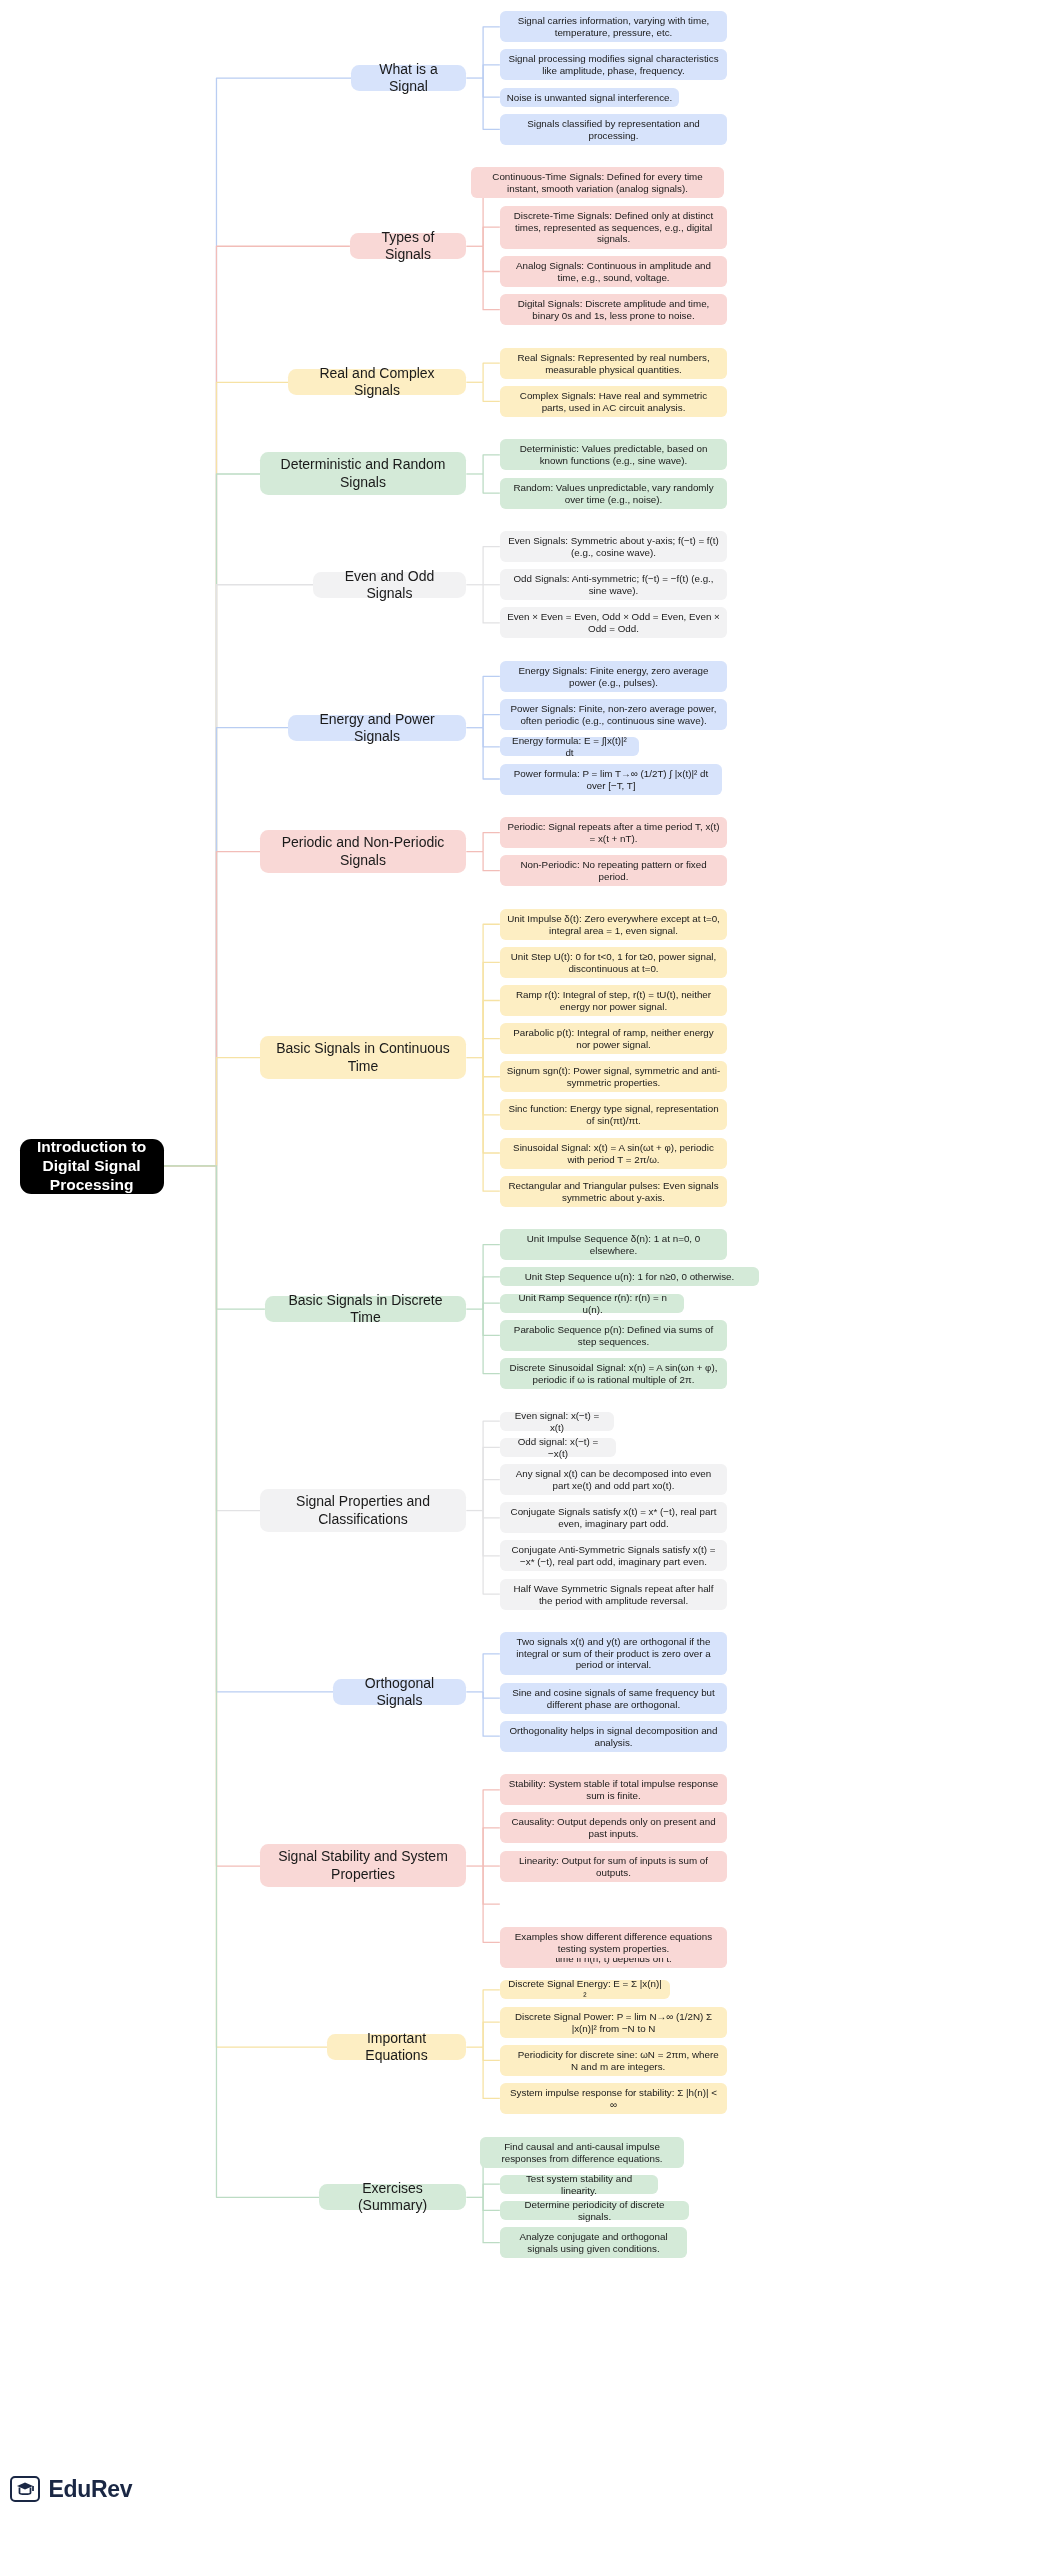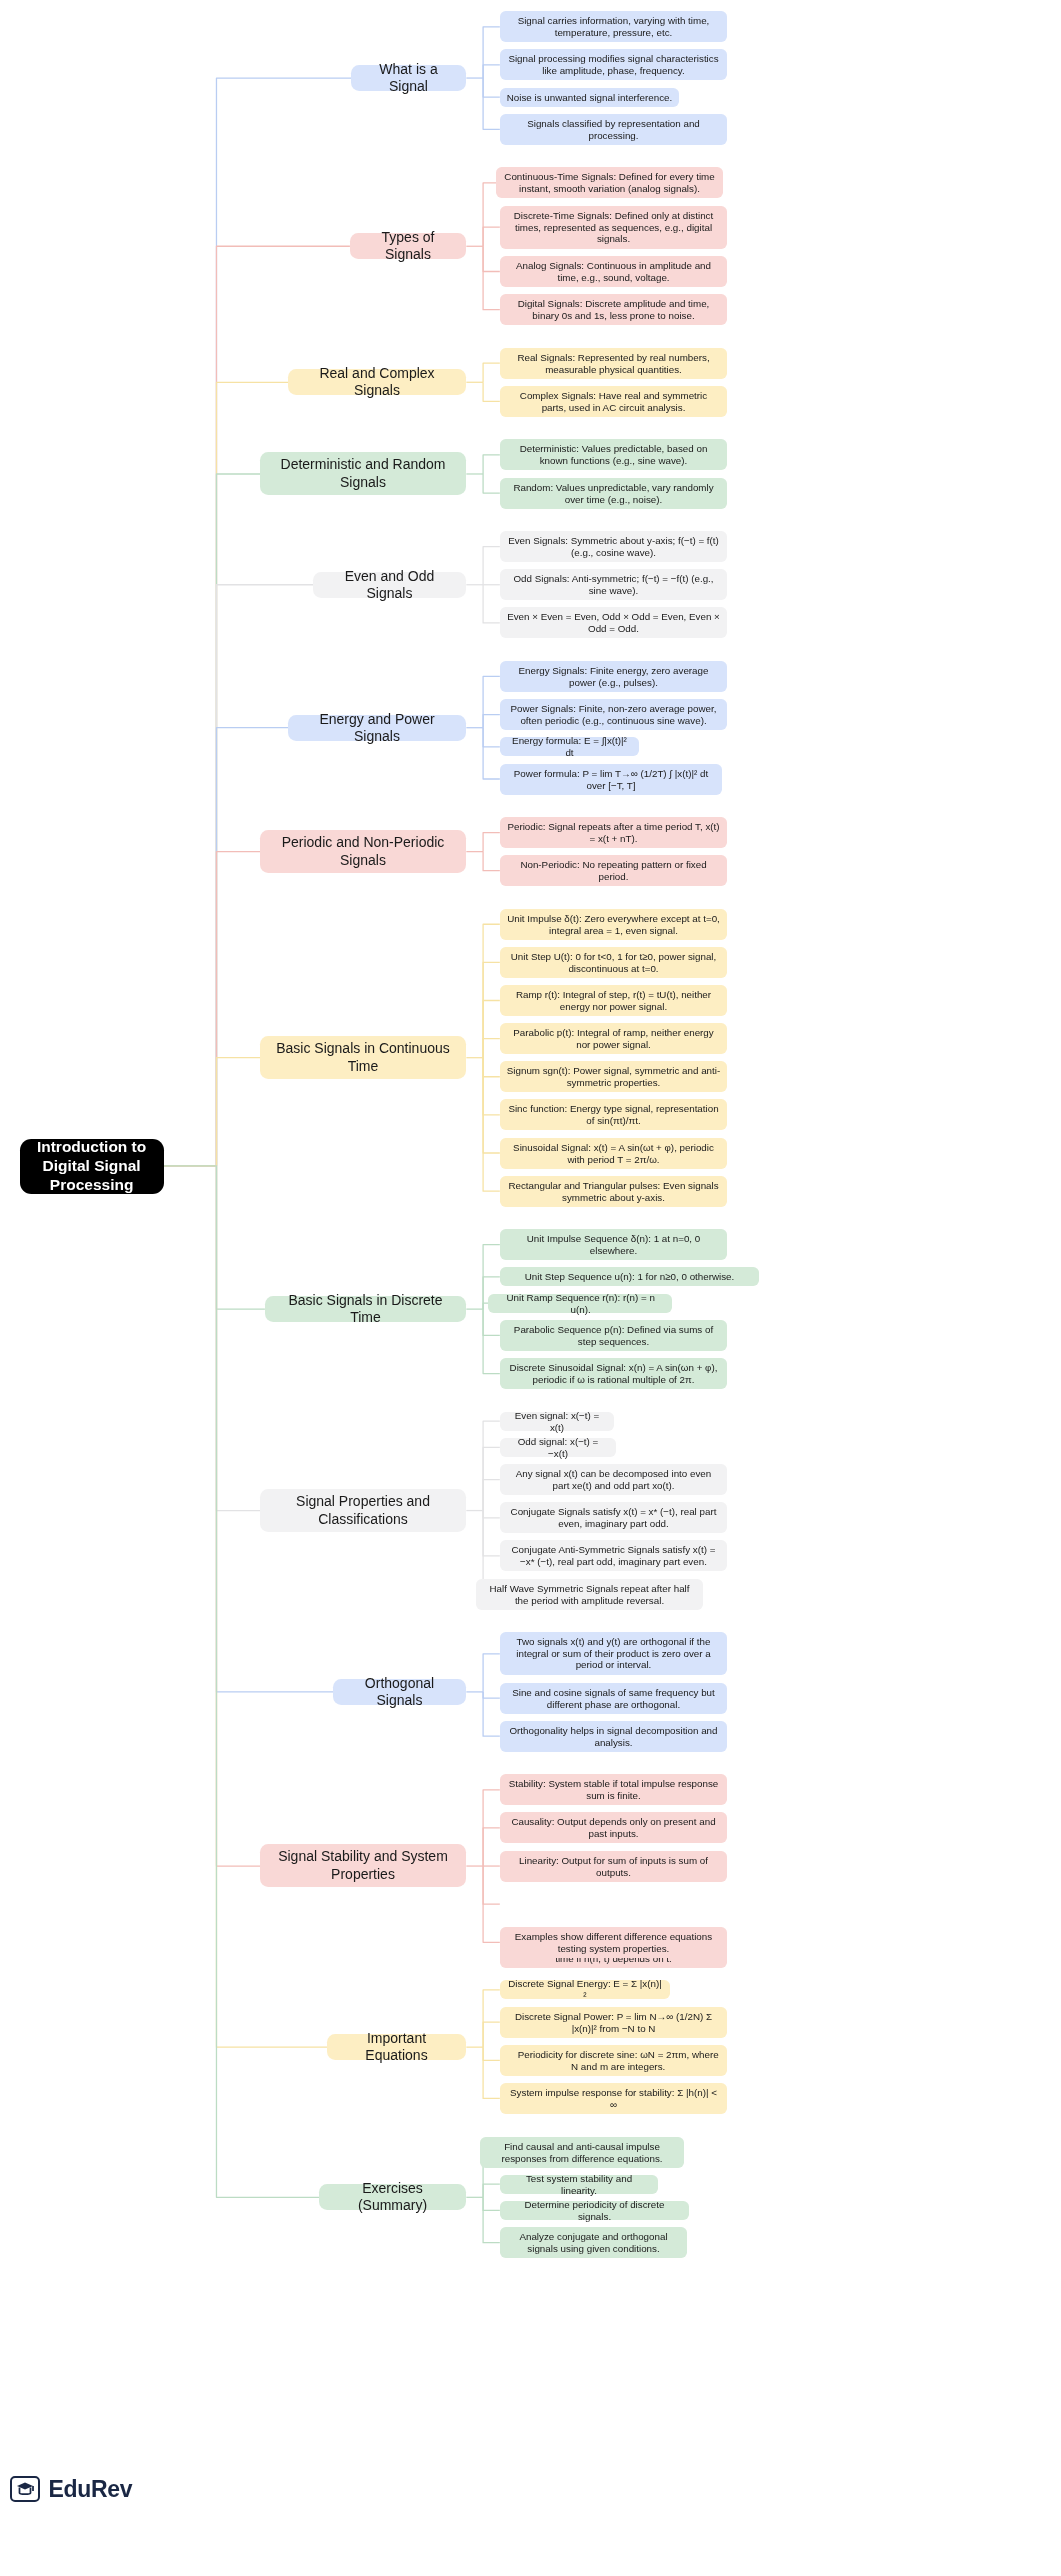--- a/index.html
+++ b/index.html
@@ -191,21 +191,21 @@
       <path d="M 318 2263 H 420 V 3622 H 505" fill="none" stroke="#f2bdb8" stroke-width="2.5" stroke-linejoin="round"></path>
       <path d="M 318 2263 H 420 V 3973.5 H 635" fill="none" stroke="#f6e2a4" stroke-width="2.5" stroke-linejoin="round"></path>
       <path d="M 318 2263 H 420 V 4265 H 619" fill="none" stroke="#bcdcc4" stroke-width="2.5" stroke-linejoin="round"></path>
     </svg>
   <div id="node-layer">
       <div class="node leaf c-blue" style="left: 500px; top: 11.3px; width: 227px; height: 31px;">Signal carries information, varying with time, temperature, pressure, etc.</div>
       <div class="node leaf c-blue" style="left: 500px; top: 49px; width: 227px; height: 31px;">Signal processing modifies signal characteristics like amplitude, phase, frequency.</div>
       <div class="node leaf c-blue" style="left: 500px; top: 88px; width: 179px; height: 19px;">Noise is unwanted signal interference.</div>
       <div class="node leaf c-blue" style="left: 500px; top: 114px; width: 227px; height: 31px;">Signals classified by representation and processing.</div>
       <div class="node branch c-blue" style="width: 115px; height: 26px; left: 351px; top: 65px;">What is a Signal</div>
-      <div class="node leaf c-pink" style="left: 496px; top: 167px; width: 227px; height: 31px;">Continuous-Time Signals: Defined for every time instant, smooth variation (analog signals).</div>
+      <div class="node leaf c-pink" style="left: 471px; top: 167px; width: 253px; height: 31px;">Continuous-Time Signals: Defined for every time instant, smooth variation (analog signals).</div>
       <div class="node leaf c-pink" style="left: 500px; top: 206px; width: 227px; height: 43px;">Discrete-Time Signals: Defined only at distinct times, represented as sequences, e.g., digital signals.</div>
       <div class="node leaf c-pink" style="left: 500px; top: 256px; width: 227px; height: 31px;">Analog Signals: Continuous in amplitude and time, e.g., sound, voltage.</div>
       <div class="node leaf c-pink" style="left: 500px; top: 294px; width: 227px; height: 31px;">Digital Signals: Discrete amplitude and time, binary 0s and 1s, less prone to noise.</div>
       <div class="node branch c-pink" style="width: 116px; height: 26px; left: 350px; top: 233px;">Types of Signals</div>
       <div class="node leaf c-yellow" style="left: 500px; top: 348px; width: 227px; height: 31px;">Real Signals: Represented by real numbers, measurable physical quantities.</div>
       <div class="node leaf c-yellow" style="left: 500px; top: 386px; width: 227px; height: 31px;">Complex Signals: Have real and symmetric parts, used in AC circuit analysis.</div>
       <div class="node branch c-yellow" style="width: 178px; height: 26px; left: 288px; top: 369px;">Real and Complex Signals</div>
       <div class="node leaf c-green" style="left: 500px; top: 439px; width: 227px; height: 31px;">Deterministic: Values predictable, based on known functions (e.g., sine wave).</div>
       <div class="node leaf c-green" style="left: 500px; top: 478px; width: 227px; height: 31px;">Random: Values unpredictable, vary randomly over time (e.g., noise).</div>
       <div class="node branch c-green" style="width: 206px; height: 43px; left: 260px; top: 452px;">Deterministic and Random Signals</div>
@@ -225,30 +225,30 @@
       <div class="node leaf c-yellow" style="left: 500px; top: 947px; width: 227px; height: 31px;">Unit Step U(t): 0 for t&lt;0, 1 for t≥0, power signal, discontinuous at t=0.</div>
       <div class="node leaf c-yellow" style="left: 500px; top: 985px; width: 227px; height: 31px;">Ramp r(t): Integral of step, r(t) = tU(t), neither energy nor power signal.</div>
       <div class="node leaf c-yellow" style="left: 500px; top: 1023px; width: 227px; height: 31px;">Parabolic p(t): Integral of ramp, neither energy nor power signal.</div>
       <div class="node leaf c-yellow" style="left: 500px; top: 1061px; width: 227px; height: 31px;">Signum sgn(t): Power signal, symmetric and anti-symmetric properties.</div>
       <div class="node leaf c-yellow" style="left: 500px; top: 1099px; width: 227px; height: 31px;">Sinc function: Energy type signal, representation of sin(πt)/πt.</div>
       <div class="node leaf c-yellow" style="left: 500px; top: 1138px; width: 227px; height: 31px;">Sinusoidal Signal: x(t) = A sin(ωt + φ), periodic with period T = 2π/ω.</div>
       <div class="node leaf c-yellow" style="left: 500px; top: 1176px; width: 227px; height: 31px;">Rectangular and Triangular pulses: Even signals symmetric about y-axis.</div>
       <div class="node branch c-yellow" style="width: 206px; height: 43px; left: 260px; top: 1036px;">Basic Signals in Continuous Time</div>
       <div class="node leaf c-green" style="left: 500px; top: 1229px; width: 227px; height: 31px;">Unit Impulse Sequence δ(n): 1 at n=0, 0 elsewhere.</div>
       <div class="node leaf c-green" style="left: 500px; top: 1267px; width: 259px; height: 19px;">Unit Step Sequence u(n): 1 for n≥0, 0 otherwise.</div>
-      <div class="node leaf c-green" style="left: 488px; top: 1294px; width: 184px; height: 19px; padding-left: 8px;">Unit Ramp Sequence r(n): r(n) = n u(n).</div>
+      <div class="node leaf c-green" style="left: 500px; top: 1294px; width: 184px; height: 19px; padding-left: 8px;">Unit Ramp Sequence r(n): r(n) = n u(n).</div>
       <div class="node leaf c-green" style="left: 500px; top: 1320px; width: 227px; height: 31px;">Parabolic Sequence p(n): Defined via sums of step sequences.</div>
       <div class="node leaf c-green" style="left: 500px; top: 1358px; width: 227px; height: 31px;">Discrete Sinusoidal Signal: x(n) = A sin(ωn + φ), periodic if ω is rational multiple of 2π.</div>
       <div class="node branch c-green" style="width: 201px; height: 26px; left: 265px; top: 1296px;">Basic Signals in Discrete Time</div>
       <div class="node leaf c-gray" style="left: 500px; top: 1412px; width: 114px; height: 19px;">Even signal: x(−t) = x(t)</div>
       <div class="node leaf c-gray" style="left: 500px; top: 1438px; width: 116px; height: 19px;">Odd signal: x(−t) = −x(t)</div>
       <div class="node leaf c-gray" style="left: 500px; top: 1464px; width: 227px; height: 31px;">Any signal x(t) can be decomposed into even part xe(t) and odd part xo(t).</div>
       <div class="node leaf c-gray" style="left: 500px; top: 1502px; width: 227px; height: 31px;">Conjugate Signals satisfy x(t) = x* (−t), real part even, imaginary part odd.</div>
       <div class="node leaf c-gray" style="left: 500px; top: 1540px; width: 227px; height: 31px;">Conjugate Anti-Symmetric Signals satisfy x(t) = −x* (−t), real part odd, imaginary part even.</div>
-      <div class="node leaf c-gray" style="left: 476px; top: 1579px; width: 227px; height: 31px;">Half Wave Symmetric Signals repeat after half the period with amplitude reversal.</div>
+      <div class="node leaf c-gray" style="left: 500px; top: 1579px; width: 227px; height: 31px;">Half Wave Symmetric Signals repeat after half the period with amplitude reversal.</div>
       <div class="node branch c-gray" style="width: 206px; height: 43px; left: 260px; top: 1489px;">Signal Properties and Classifications</div>
       <div class="node leaf c-blue" style="left: 500px; top: 1632px; width: 227px; height: 43px;">Two signals x(t) and y(t) are orthogonal if the integral or sum of their product is zero over a period or interval.</div>
       <div class="node leaf c-blue" style="left: 500px; top: 1683px; width: 227px; height: 31px;">Sine and cosine signals of same frequency but different phase are orthogonal.</div>
       <div class="node leaf c-blue" style="left: 500px; top: 1721px; width: 227px; height: 31px;">Orthogonality helps in signal decomposition and analysis.</div>
       <div class="node branch c-blue" style="width: 133px; height: 26px; left: 333px; top: 1679px;">Orthogonal Signals</div>
       <div class="node leaf c-pink" style="left: 500px; top: 1774px; width: 227px; height: 31px;">Stability: System stable if total impulse response sum is finite.</div>
       <div class="node leaf c-pink" style="left: 500px; top: 1812px; width: 227px; height: 31px;">Causality: Output depends only on present and past inputs.</div>
       <div class="node leaf c-pink" style="left: 500px; top: 1851px; width: 227px; height: 31px;">Linearity: Output for sum of inputs is sum of outputs.</div>
       <div class="node leaf c-pink" style="left: 500px; top: 1889px; width: 227px; height: 31px; margin-top: 48px;">Time Variance: System properties change over time if h(n, t) depends on t.</div>
       <div class="node leaf c-pink" style="left: 500px; top: 1927px; width: 227px; height: 31px;">Examples show different difference equations testing system properties.</div>

